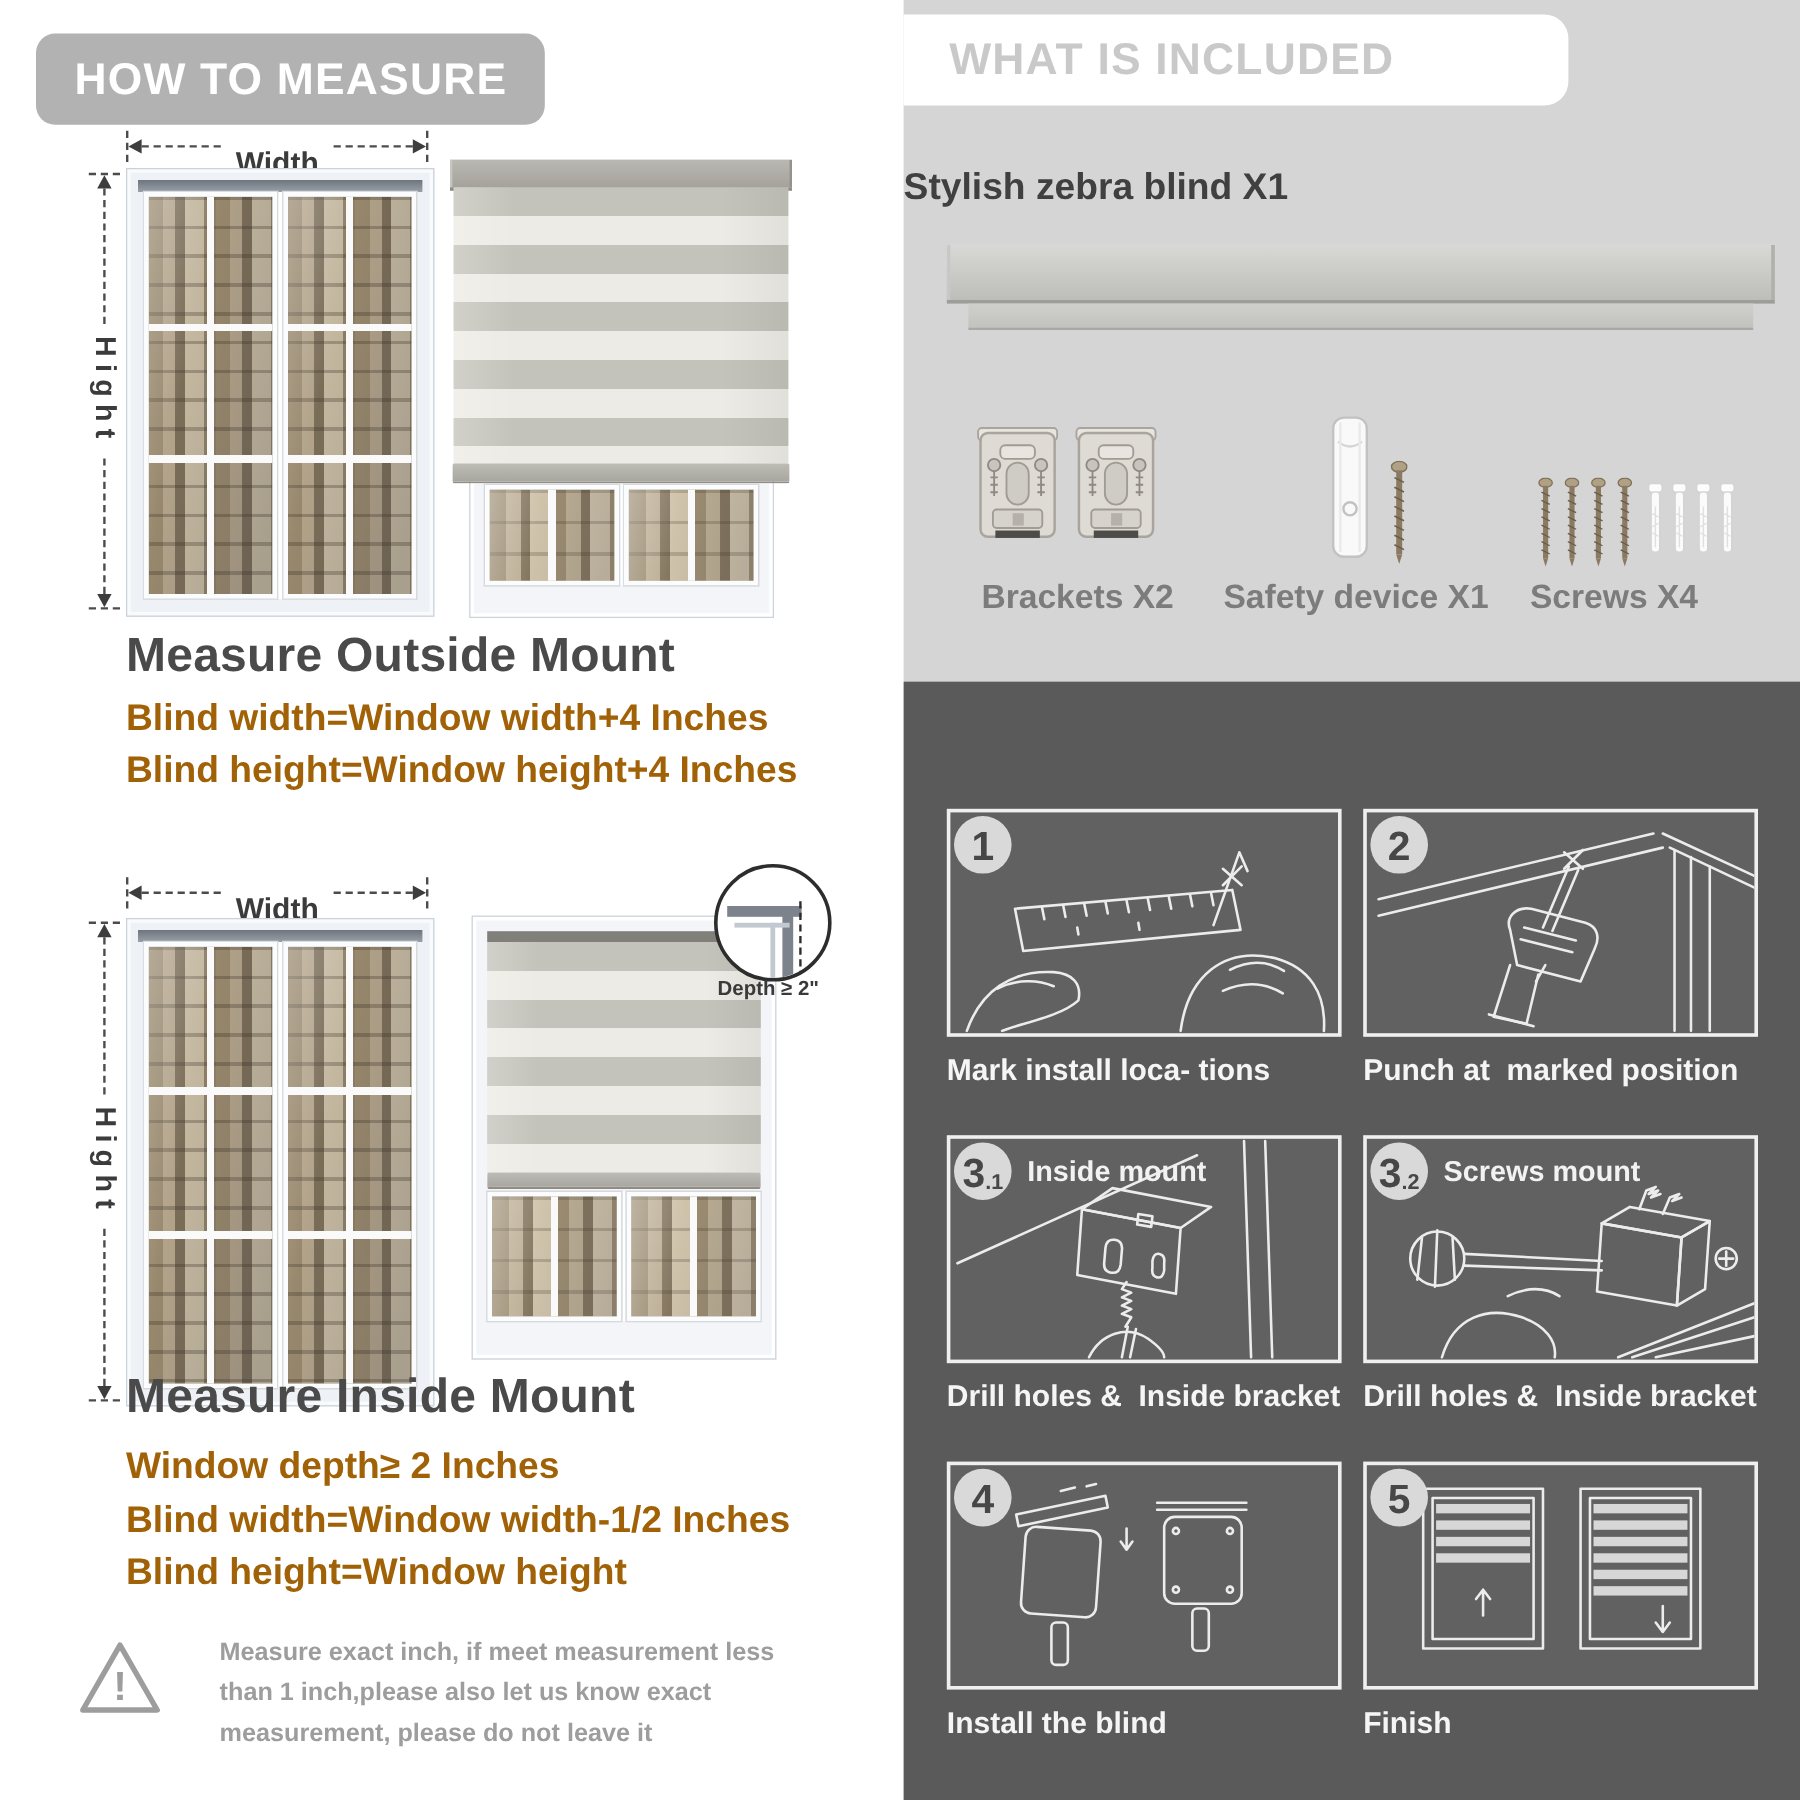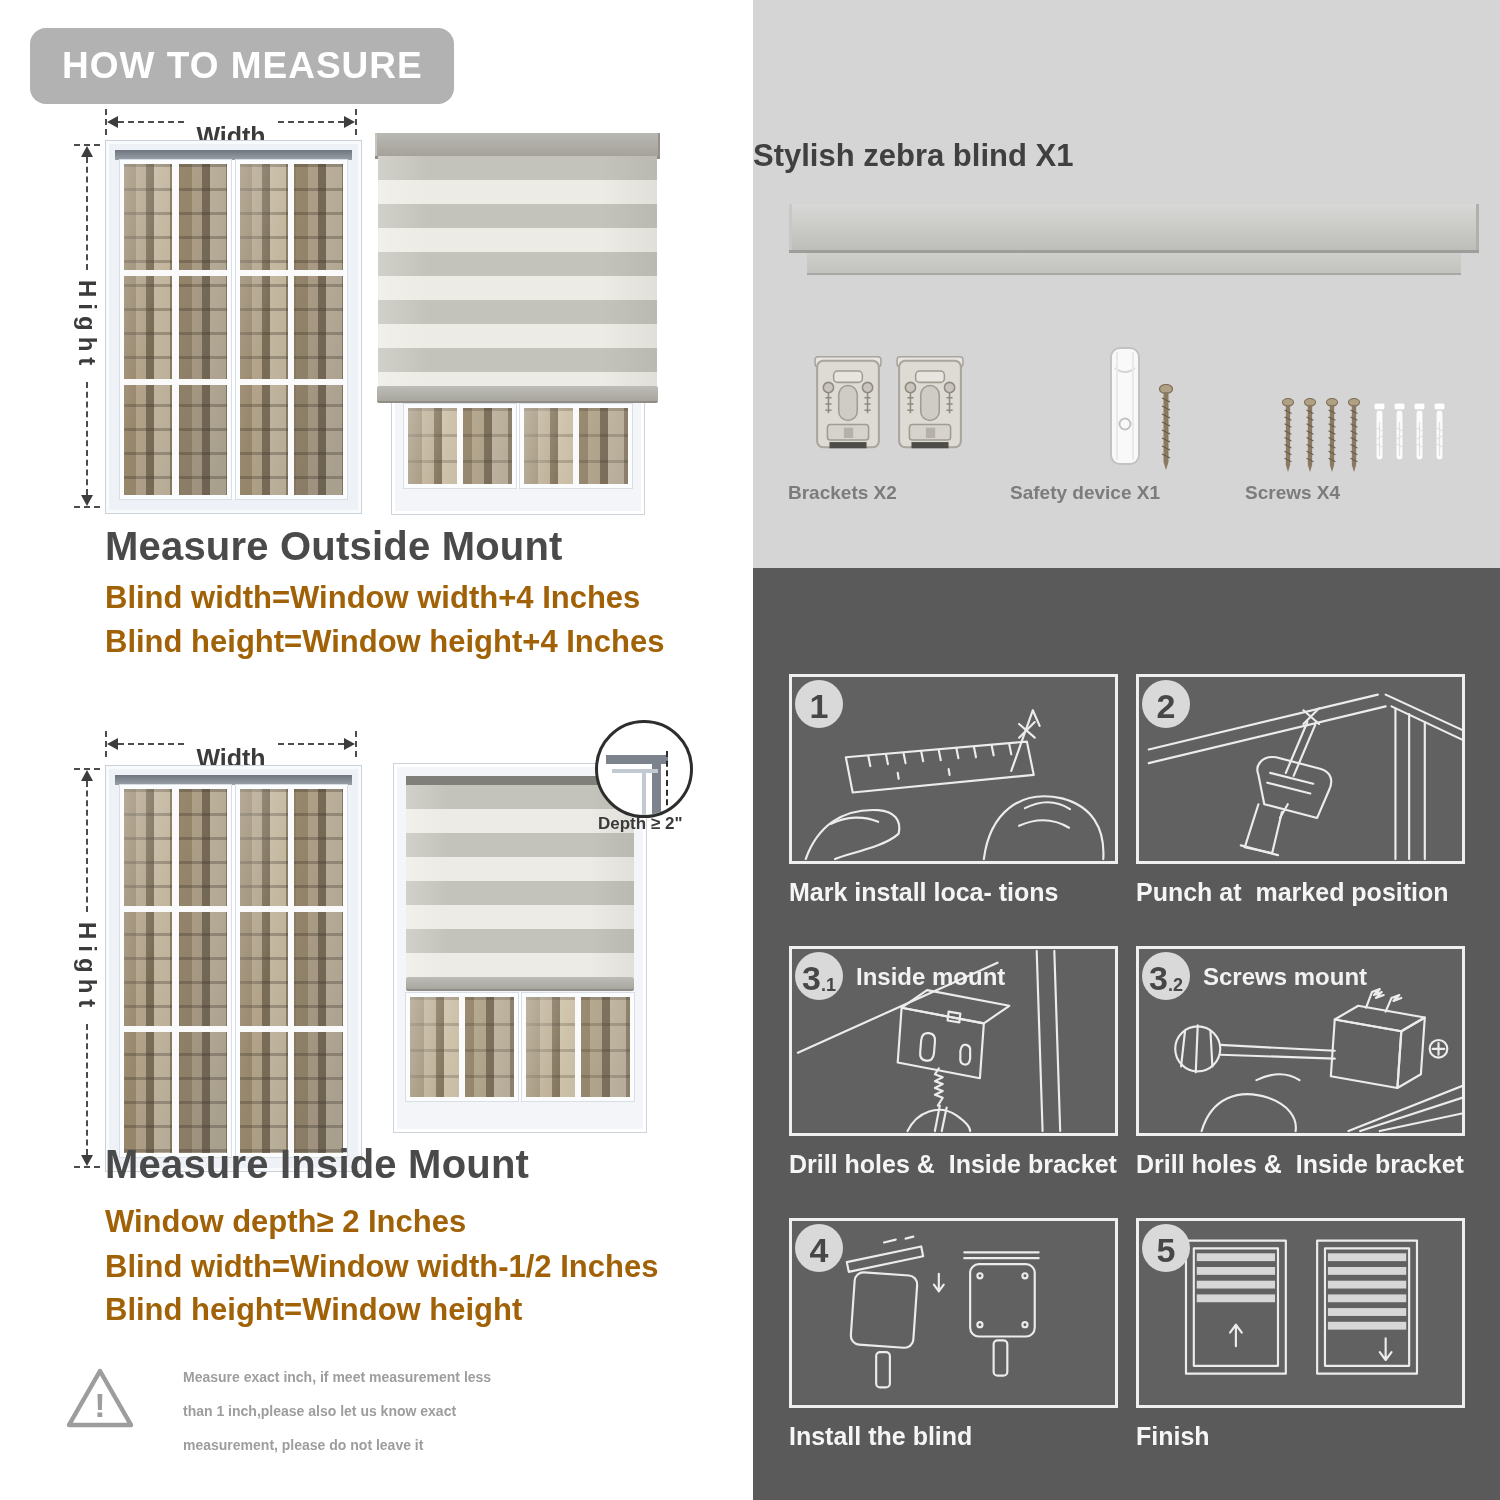--- a/index.html
+++ b/index.html
@@ -59,33 +59,33 @@
   
   .depth-circle{width:92px;height:92px;border-radius:50%;background:#ffffff;border:3px solid #2d2d2d;overflow:hidden;}
   .dc-h{position:absolute;left:8px;top:32px;width:62px;height:9px;background:#7d838c;}
   .dc-v{position:absolute;left:54px;top:32px;width:9px;height:60px;background:#7d838c;}
   .dc-h2{position:absolute;left:14px;top:46px;width:46px;height:4px;background:#c3c9d1;}
   .dc-v2{position:absolute;left:44px;top:46px;width:4px;height:46px;background:#c3c9d1;}
   .dc-dash{position:absolute;left:68px;top:28px;height:64px;width:0;border-left:2px dashed #2d2d2d;}
   .depth-lbl{font-weight:bold;font-size:17px;color:#3a3a3a;}
 
   
-  .warn-text{font-size:14px;font-weight:600;color:#9d9d9d;line-height:34px;}
+  .warn-text{font-size:21px;font-weight:600;color:#9d9d9d;line-height:34px;}
 
   
   .panel-light{left:753px;top:0;width:747px;height:568px;background:#d5d5d5;}
   .panel-dark{left:753px;top:568px;width:747px;height:932px;background:#5a5a5a;}
   .banner-included{left:0;top:12px;width:516px;height:76px;background:#ffffff;border-radius:0 20px 20px 0;
      color:#c9c9c9;font-weight:bold;font-size:37px;line-height:76px;padding-left:38px;letter-spacing:1px;}
   .blind-title{left:0;top:138px;width:747px;text-align:left;font-weight:bold;font-size:31px;color:#404040;}
   .cassette-big{left:36px;top:204px;width:690px;}
   .cb-top{height:46px;background:linear-gradient(180deg,#d8d8d6,#bdbdb9);border-bottom:3px solid #9d9d99;
      box-shadow:inset 3px 0 0 #c8c8c6, inset -3px 0 0 #b0b0ac;}
   .cb-lip{margin:0 18px;height:20px;background:linear-gradient(180deg,#cfcfcb,#c2c2be);border-bottom:2px solid #a8a8a4;}
-  .pack-label{font-weight:bold;font-size:19px;color:#7c7c7c;text-align:left;}
+  .pack-label{font-weight:bold;font-size:28px;color:#7c7c7c;text-align:center;}
 
   .banner-mount{left:0;top:10px;width:616px;height:77px;background:#ffffff;border-radius:0 22px 22px 0;
      color:#3e3e3e;font-weight:bold;font-size:43px;line-height:77px;padding-left:34px;}
   .steps{left:36px;top:106px;width:676px;display:flex;flex-wrap:wrap;}
   .step{width:329px;margin-bottom:39px;}
   .step:nth-child(odd){margin-right:18px;}
   .tile{position:relative;height:184px;background:#616161;border:3px solid #efefef;}
   .tile svg{position:absolute;left:0;top:0;width:100%;height:100%;}
   .badge{position:absolute;left:3px;top:3px;width:48px;height:48px;border-radius:50%;background:#d9d9d9;
      display:flex;align-items:flex-end;justify-content:center;z-index:2;}
@@ -203,20 +203,21 @@
     <path d="M36 7 L67 61 L5 61 Z" fill="none" stroke="#9d9d9d" stroke-width="4.5" stroke-linejoin="round"></path>
     <text x="36" y="53" font-size="34" font-weight="bold" fill="#9d9d9d" text-anchor="middle" font-family="Liberation Sans, sans-serif">!</text>
   </svg>
   <div class="abs warn-text" style="left:183px;top:1360px;width:500px;">
     <div>Measure exact inch, if meet measurement less</div>
     <div>than 1 inch,please also let us know exact</div>
     <div>measurement, please do not leave it</div>
   </div>
 
   <div class="abs panel-light">
+    <div class="abs banner-included">WHAT IS INCLUDED</div>
     <div class="abs blind-title">Stylish zebra blind X1</div>
 
     <div class="abs cassette-big">
       <div class="cb-top"></div>
       <div class="cb-lip"></div>
     </div>
 
     <div class="abs" style="left:60px;top:352px;display:flex;gap:12px;">
       <svg width="70" height="104" viewBox="0 0 68 100">
         <rect x="2" y="4" width="64" height="10" rx="3" fill="#e8e5e0" stroke="#a9a49c" stroke-width="1.5"></rect>

